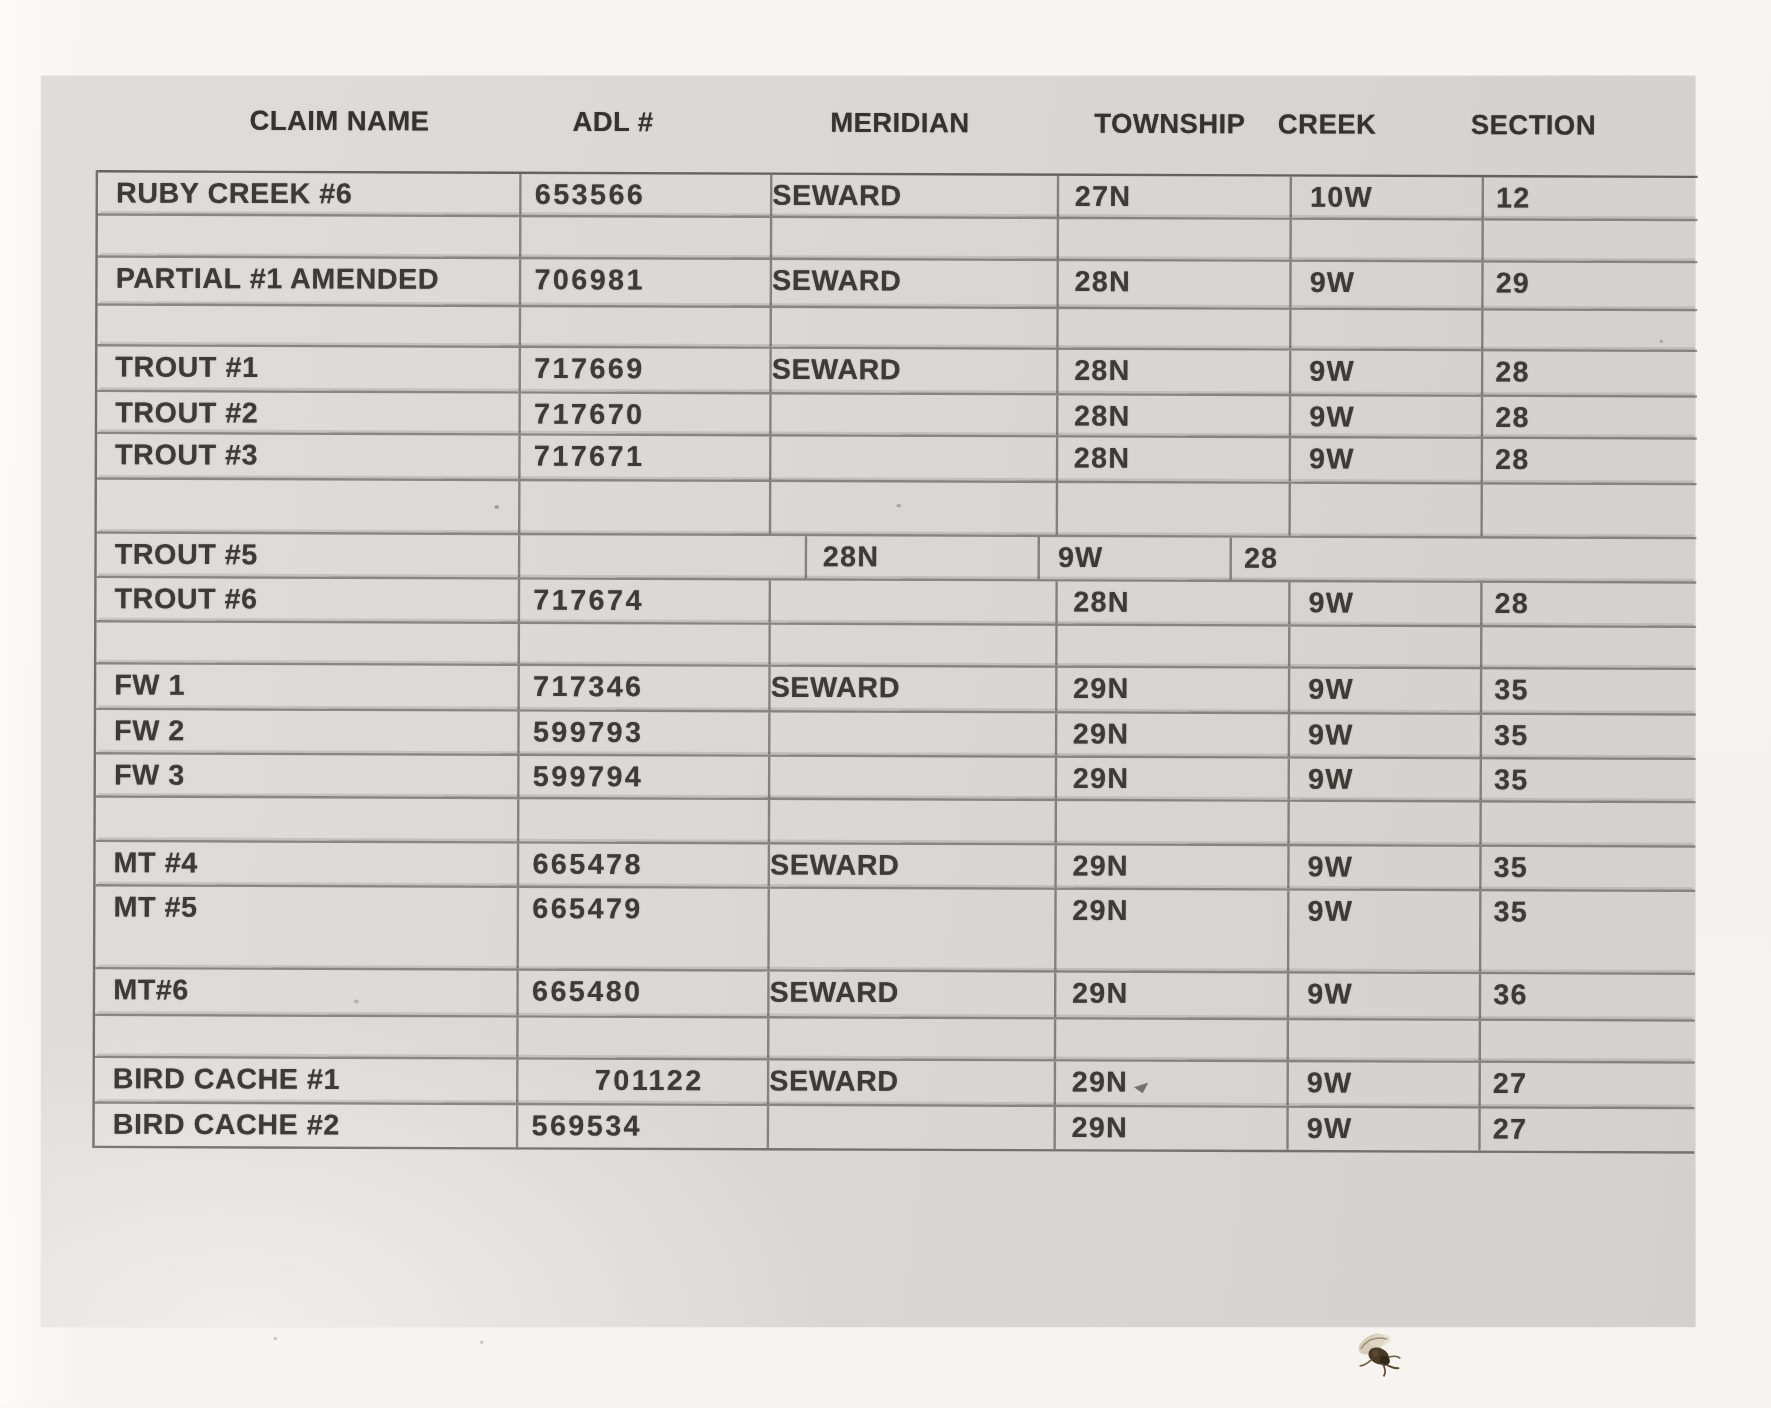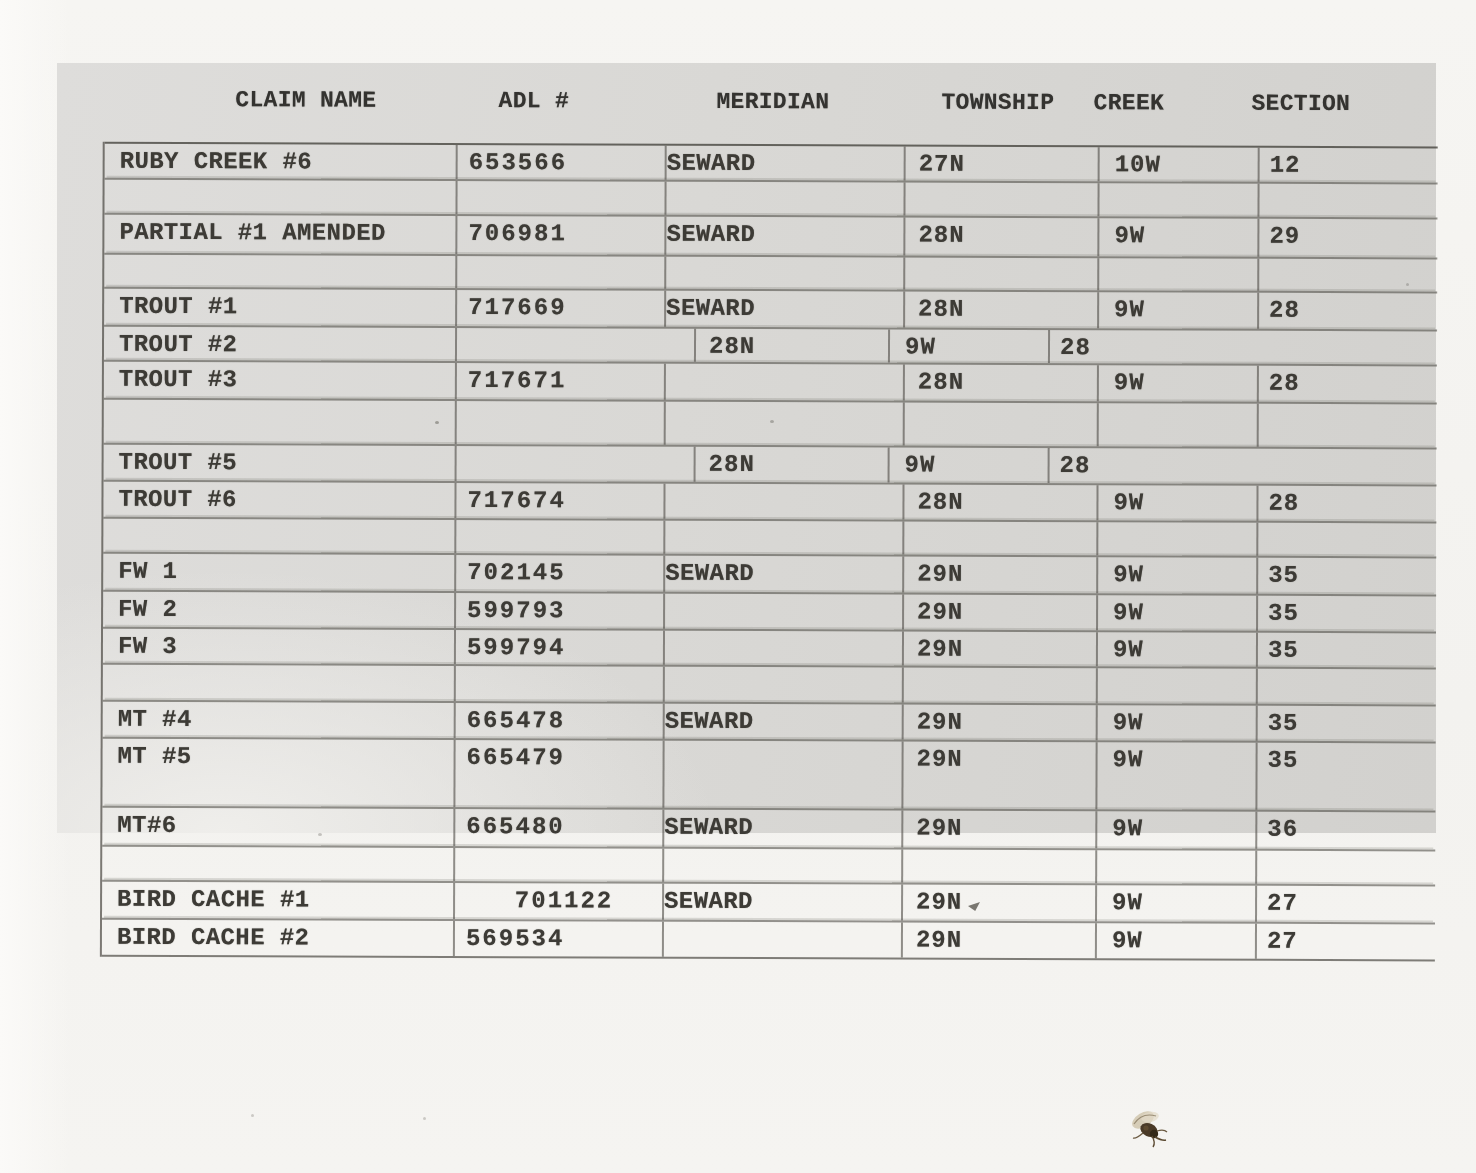--- a/index.html
+++ b/index.html
@@ -8,25 +8,24 @@
     font-family:"Liberation Sans",sans-serif;
     background:#f4f3f0;
   }
   .scan{
     position:relative;width:1476px;height:1173px;
     background:
       linear-gradient(90deg, #fbfaf8 0px, rgba(251,250,248,0) 70px),
       linear-gradient(180deg, #f6f5f2 0%, #f3f2ef 60%, #f5f4f1 100%);
   }
   .paper{
-    position:absolute;left:57px;top:63px;width:1379px;height:770px;
+    position:absolute;left:34px;top:63px;width:1379px;height:1043px;
     background:
       radial-gradient(900px 480px at 12% 100%, rgba(240,239,236,.95), rgba(240,239,236,0) 55%),
       linear-gradient(97deg, #dedddb 0%, #d9d8d5 45%, #d2d1ce 100%);
-    font-family: Liberation Mono, monospace;
   }
   .tilt{position:absolute;left:0;top:0;right:0;bottom:0;transform:rotate(0.2deg);transform-origin:120px 0;}
   .col-header{
     position:absolute;top:24px;transform:translateX(-50%);
     font-size:23px;font-weight:700;color:#343330;white-space:nowrap;
     letter-spacing:.3px;text-shadow:0 0 1px rgba(52,51,48,.5);
   }
   .h0{left:249px;} .h1{left:477px;} .h2{left:716px;} .h3{left:941px;} .h4{left:1072px;} .h5{left:1244px;}
   .claims-table{
     position:absolute;left:46px;top:79px;width:1333px;
@@ -116,20 +115,21 @@
           <div class="row" style="height: 38px;">
             <div class="cell c0" style="width: 351px;">TROUT #1</div>
             <div class="cell c1" style="width: 209px;">717669</div>
             <div class="cell c2" style="width: 239px;">SEWARD</div>
             <div class="cell c3" style="width: 194px;">28N</div>
             <div class="cell c4" style="width: 160px;">9W</div>
             <div class="cell c5" style="width: 180px;">28</div>
           </div>
           <div class="row" style="height: 35px;">
             <div class="cell c0" style="width: 351px;">TROUT #2</div>
+            <div class="cell c1" style="width: 209px;">717670</div>
             <div class="cell c2" style="width: 239px;"></div>
             <div class="cell c3" style="width: 194px;">28N</div>
             <div class="cell c4" style="width: 160px;">9W</div>
             <div class="cell c5" style="width: 180px;">28</div>
           </div>
           <div class="row" style="height: 38px;">
             <div class="cell c0" style="width: 351px;">TROUT #3</div>
             <div class="cell c1" style="width: 209px;">717671</div>
             <div class="cell c2" style="width: 239px;"></div>
             <div class="cell c3" style="width: 194px;">28N</div>
@@ -162,21 +162,21 @@
           <div class="row" style="height: 35px;">
             <div class="cell c0" style="width: 351px;"></div>
             <div class="cell c1" style="width: 209px;"></div>
             <div class="cell c2" style="width: 239px;"></div>
             <div class="cell c3" style="width: 194px;"></div>
             <div class="cell c4" style="width: 160px;"></div>
             <div class="cell c5" style="width: 180px;"></div>
           </div>
           <div class="row" style="height: 38px;">
             <div class="cell c0" style="width: 351px;">FW 1</div>
-            <div class="cell c1" style="width: 209px;">702145</div>
+            <div class="cell c1" style="width: 209px;">717346</div>
             <div class="cell c2" style="width: 239px;">SEWARD</div>
             <div class="cell c3" style="width: 194px;">29N</div>
             <div class="cell c4" style="width: 160px;">9W</div>
             <div class="cell c5" style="width: 180px;">35</div>
           </div>
           <div class="row" style="height: 37px;">
             <div class="cell c0" style="width: 351px;">FW 2</div>
             <div class="cell c1" style="width: 209px;">599793</div>
             <div class="cell c2" style="width: 239px;"></div>
             <div class="cell c3" style="width: 194px;">29N</div>

